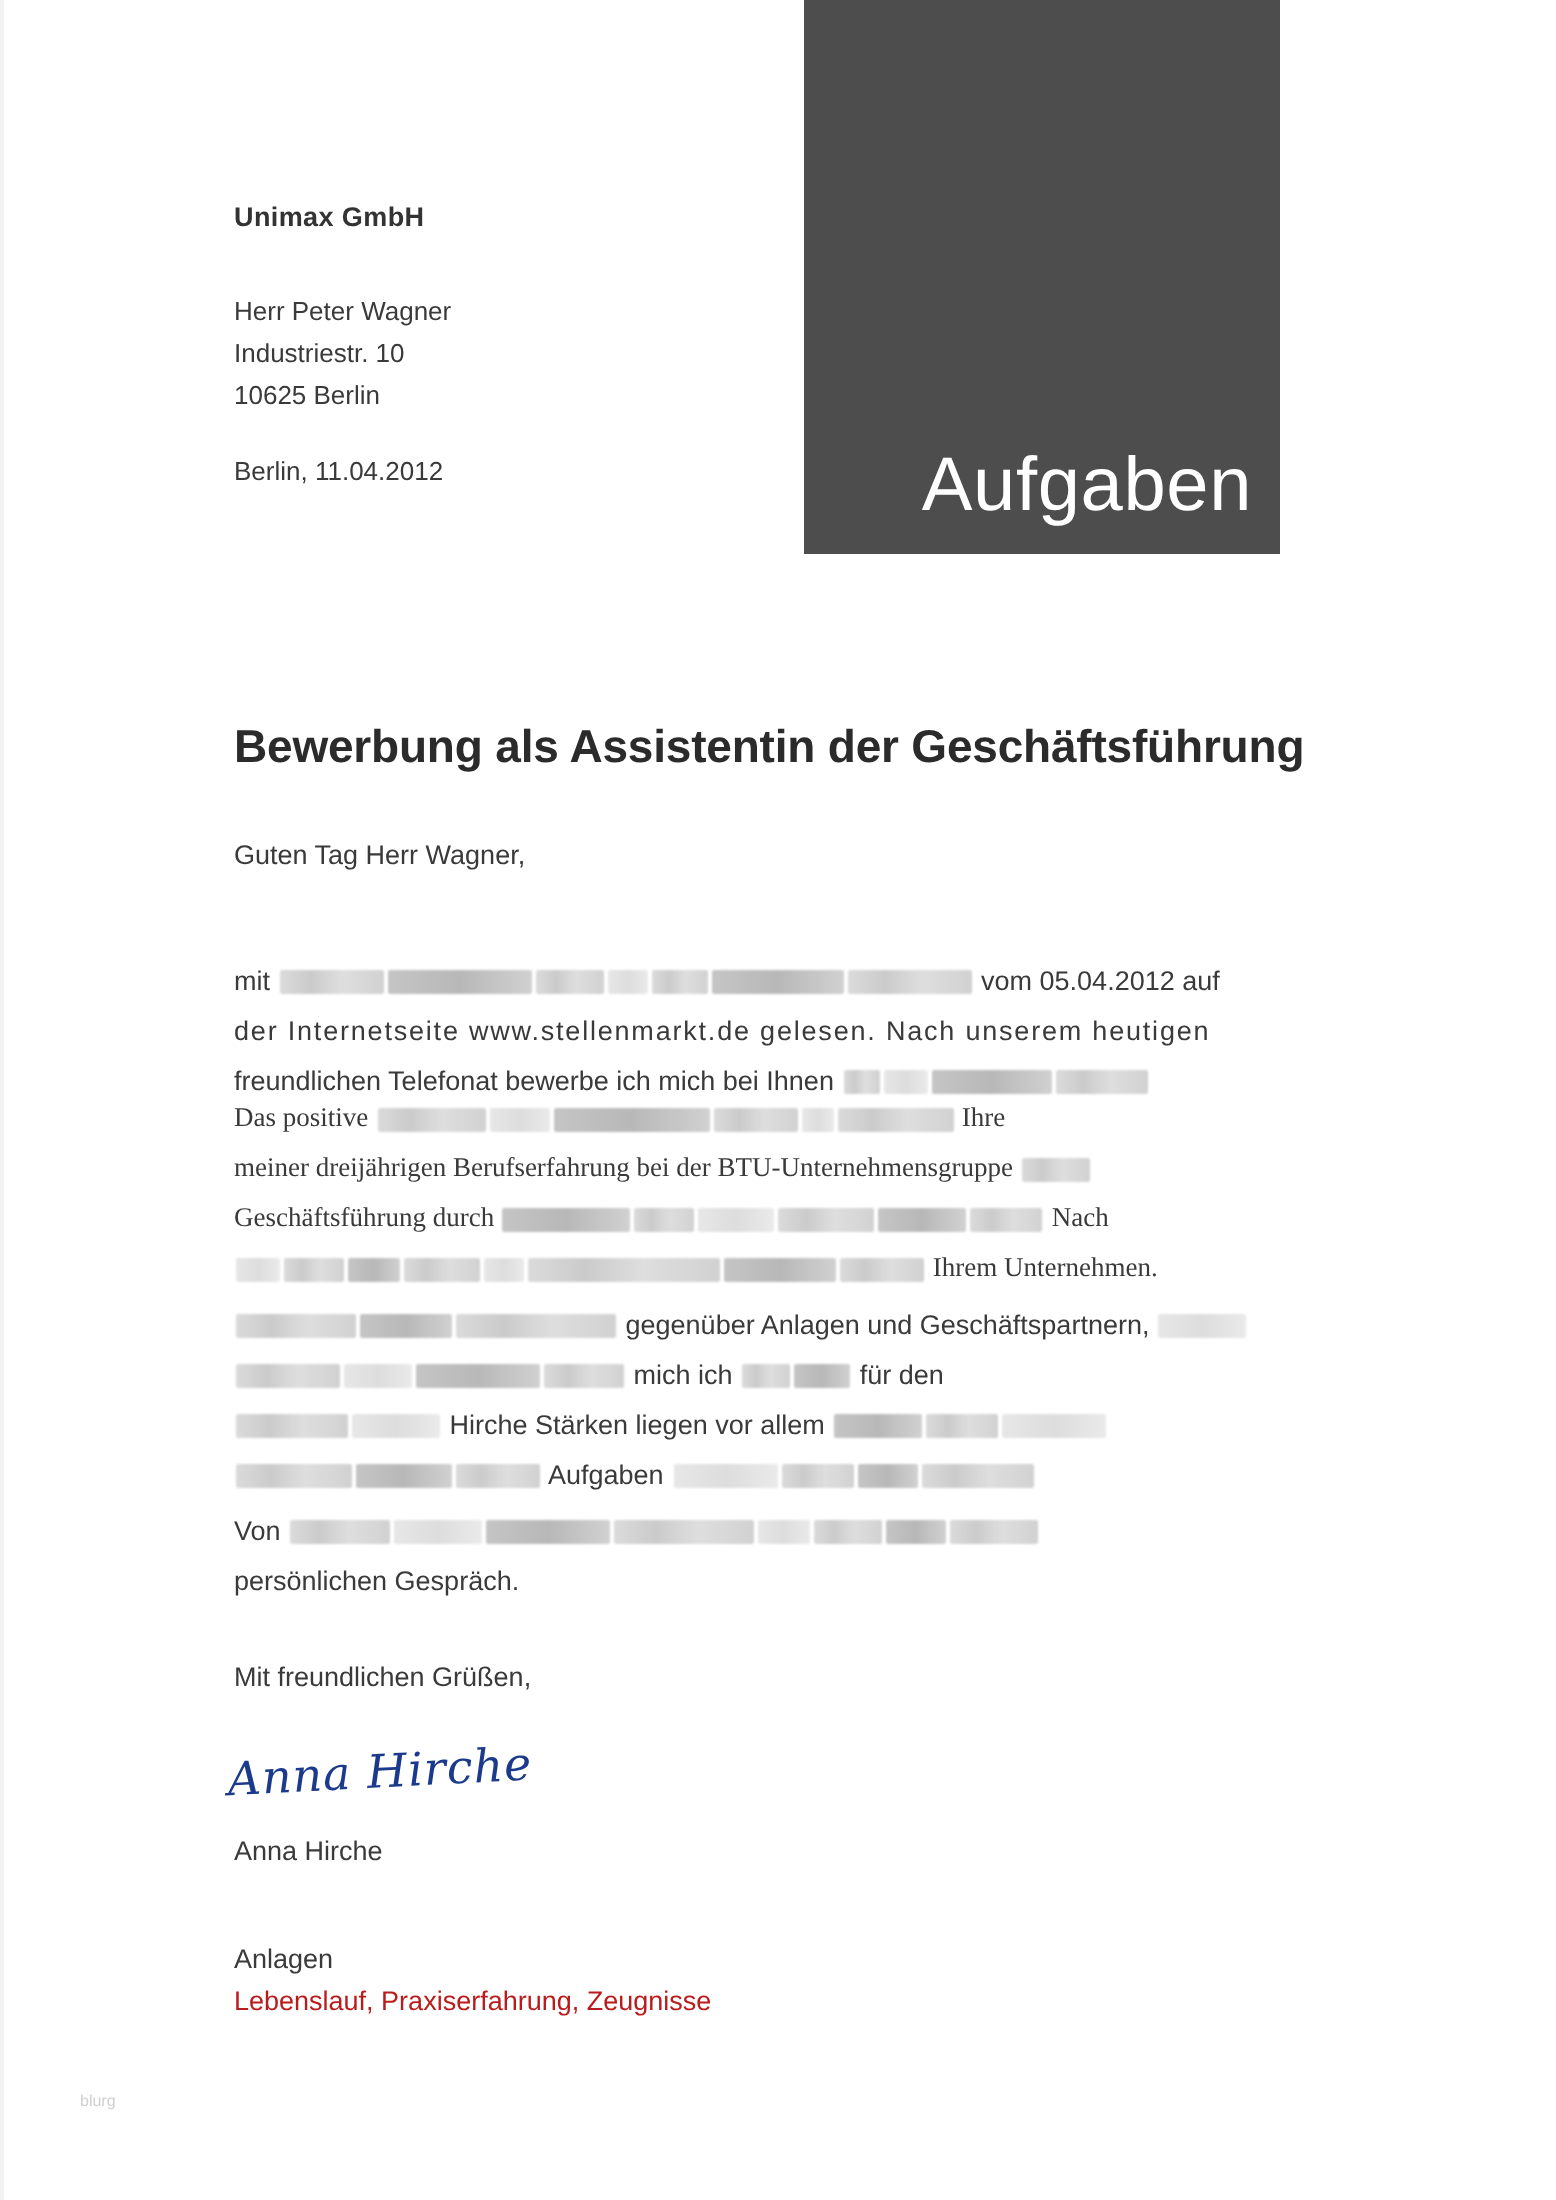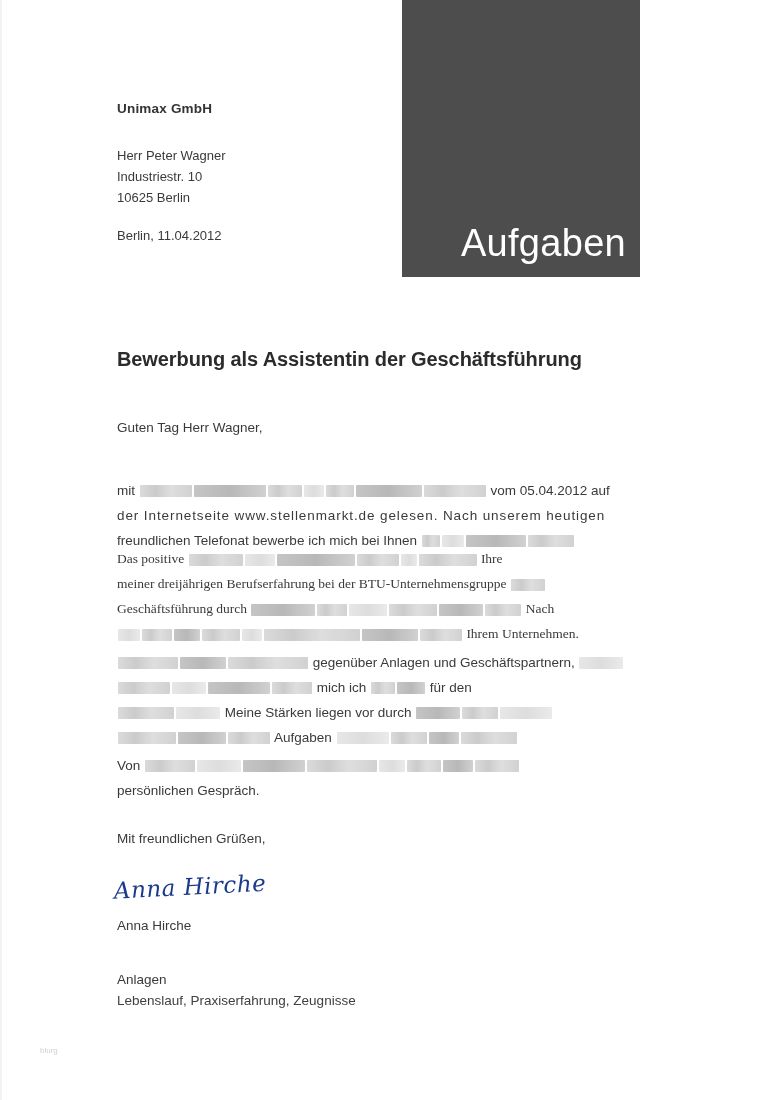--- a/index.html
+++ b/index.html
@@ -71,22 +71,22 @@
   .datum {
     position: absolute;
     left: 117px;
     top: 228px;
     font-size: 13px;
     color: #3a3a3a;
   }
   .subject {
     position: absolute;
     left: 117px;
-    top: 348px;
-    font-size: 20px;
+    top: 360px;
+    font-size: 23px;
     font-weight: bold;
     color: #2b2b2b;
     letter-spacing: -0.1px;
   }
   .greeting {
     position: absolute;
     left: 117px;
     top: 420px;
     font-size: 13.5px;
     color: #3a3a3a;
@@ -138,21 +138,21 @@
     left: 117px;
     top: 972px;
     font-size: 13.5px;
     color: #3a3a3a;
   }
   .attachments-list {
     position: absolute;
     left: 117px;
     top: 993px;
     font-size: 13.5px;
-    color: #404040;
+    color: #b91c1c;
     text-align: center;
   }
   .watermark {
     position: absolute;
     left: 40px;
     top: 1046px;
     font-size: 8px;
     color: #d0d0d0;
   }
   
@@ -239,21 +239,21 @@
       <span class="rd lt" style="width:44px"></span>
     </span>
     <span class="line j">
       <span class="rd" style="width:52px"></span><span class="rd lt" style="width:34px"></span><span class="rd dk" style="width:62px"></span><span class="rd" style="width:40px"></span>
       <span>mich ich</span>
       <span class="rd" style="width:24px"></span><span class="rd dk" style="width:28px"></span>
       <span>für den</span>
     </span>
     <span class="line j">
       <span class="rd" style="width:56px"></span><span class="rd lt" style="width:44px"></span>
-      <span>Meine Stärken liegen vor durch</span>
+      <span>Hirche Stärken liegen vor allem</span>
       <span class="rd dk" style="width:44px"></span><span class="rd" style="width:36px"></span><span class="rd lt" style="width:52px"></span>
     </span>
     <span class="line j">
       <span class="rd" style="width:58px"></span><span class="rd dk" style="width:48px"></span><span class="rd" style="width:42px"></span>
       <span>Aufgaben</span>
       <span class="rd lt" style="width:52px"></span><span class="rd" style="width:36px"></span><span class="rd dk" style="width:30px"></span><span class="rd" style="width:56px"></span>
     </span>
   </div>
 
   <div class="body-block p4">

